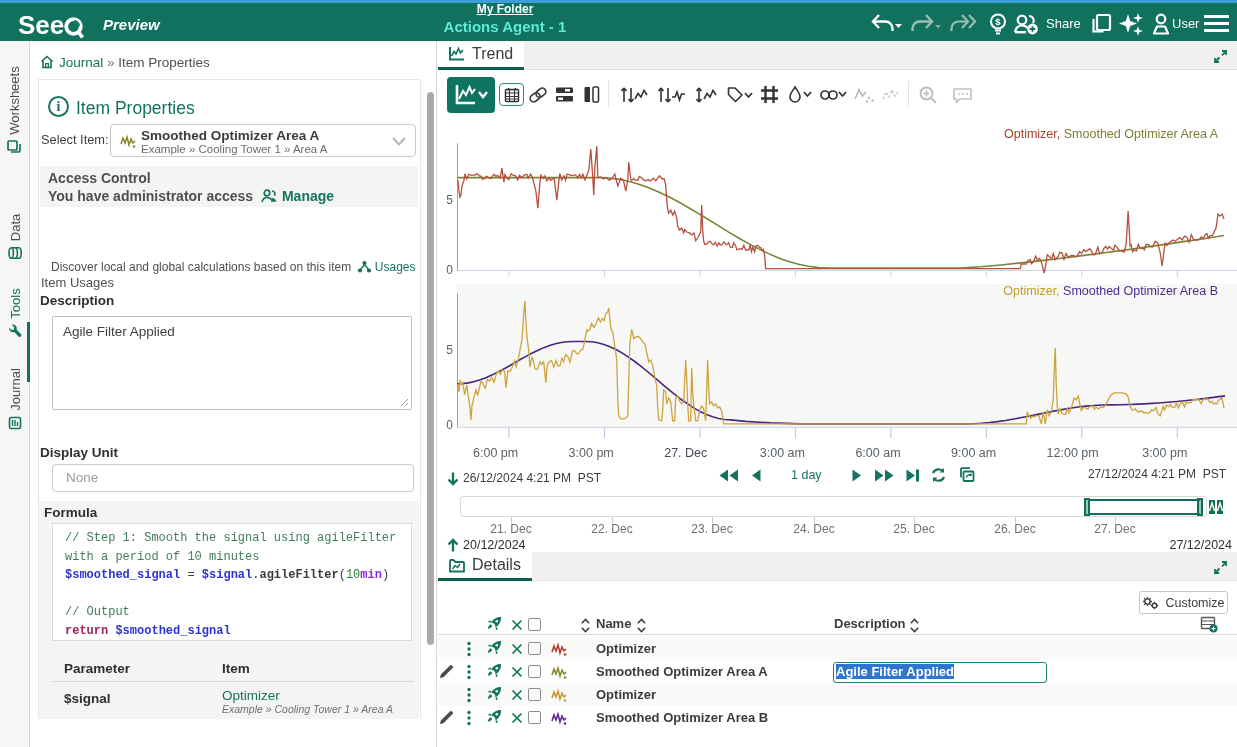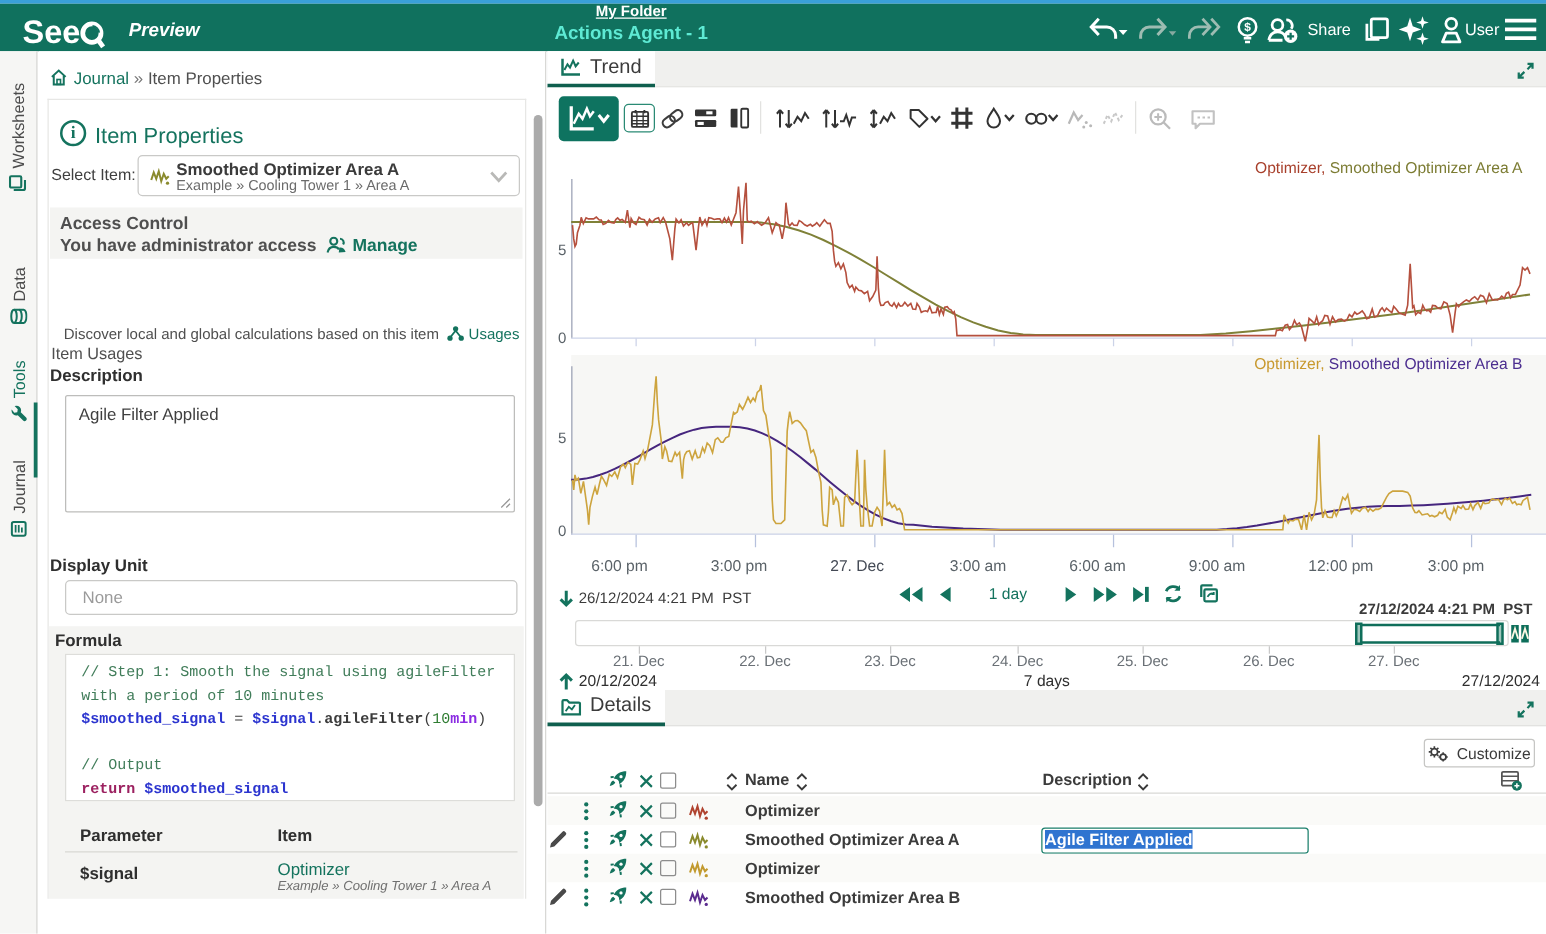--- a/index.html
+++ b/index.html
@@ -71,21 +71,21 @@
 #leg1 { position:absolute; right:19px; top:86px; font-size:12.5px; color:#3b3b3b; }
 #leg2 { position:absolute; right:19px; top:243px; font-size:12.5px; color:#3b3b3b; }
 .ax5a { position:absolute; left:3px; top:152px; width:12px; text-align:right; font-size:12px; color:#5a6268; }
 .ax0a { position:absolute; left:3px; top:222px; width:12px; text-align:right; font-size:12px; color:#5a6268; }
 .ax5b { position:absolute; left:3px; top:302px; width:12px; text-align:right; font-size:12px; color:#5a6268; }
 .ax0b { position:absolute; left:3px; top:377px; width:12px; text-align:right; font-size:12px; color:#5a6268; }
 .xlab { position:absolute; top:405px; width:70px; font-size:12.5px; color:#5a6268; }
 
 
 #daterow { position:absolute; left:0; top:424px; width:799px; height:26px; font-size:12px; color:#3b3b3b; }
-#drright { position:absolute; right:11px; top:15px;font-weight:bold; }
+#drright { position:absolute; right:11px; top:2px; }
 #drmid { position:absolute; left:280px; top:2px; display:flex; align-items:center; gap:10px; }
 #onedy { font-size:12.5px; color:#14735e; margin:0 19px; }
 
 
 #tbar { position:absolute; left:22px; top:455px; width:747px; height:21px; background:#fff; border:1px solid #d9d9d7; border-radius:3px; }
 #tsel { position:absolute; left:646px; top:457px; width:120px; height:18px; }
 #tsel .h { position:absolute; top:0; width:6px; height:18px; background:#0f6e5a; } #tsel .h:after { content:""; position:absolute; left:2px; top:2px; width:2px; height:14px; background:#9fc6bc; }
 #tsel .bar { position:absolute; left:4px; width:112px; height:2px; background:#0f6e5a; }
 .dlab { position:absolute; top:481px; width:60px; text-align:center; font-size:12px; color:#6a7076; }
 #rngrow { position:absolute; left:0; top:495px; width:799px; height:22px; font-size:12.5px; color:#2f2f2f; }
@@ -482,21 +482,20 @@
 <div class="dlab" style="left:244px">23. Dec</div>
 <div class="dlab" style="left:346px">24. Dec</div>
 <div class="dlab" style="left:446px">25. Dec</div>
 <div class="dlab" style="left:547px">26. Dec</div>
 <div class="dlab" style="left:647px">27. Dec</div>
 <div id="rngrow">
   <svg class="abs" style="left:9px;top:2px" width="12" height="15" viewBox="0 0 12 15" fill="none">
           <path d="M6 13.5 V2.5 M1.5 6.5 L6 2 L10.5 6.5" stroke="#14735e" stroke-width="2.4"></path>
         </svg>
   <span class="abs" style="left:25px;top:2px">20/12/2024</span>
-  <span class="abs" style="left:0;top:2px;width:799px;text-align:center">7 days</span>
   <span class="abs" style="right:5px;top:2px">27/12/2024</span>
 </div>
 <div class="tabbar" style="top:511px">
   <div class="tab"><svg width="17" height="15" viewBox="0 0 17 15" fill="none">
             <path d="M2 13.5 V3 a1 1 0 0 1 1 -1 H5.5 L7.5 4 H15 a1 1 0 0 1 1 1 V13.5 Z" stroke="#14735e" stroke-width="1.8"></path>
             <path d="M4.5 11 L7 7.5 L9.5 9.5 L12 6" stroke="#14735e" stroke-width="1.4"></path>
           </svg>Details</div>
   <svg class="abs" style="left:775px;top:8px" width="15" height="15" viewBox="0 0 15 15" fill="none">
           <path d="M9 2 H13 V6 M13 2 L9 6.5" stroke="#14735e" stroke-width="1.8"></path>
           <path d="M6 13 H2 V9 M2 13 L6.5 8.5" stroke="#14735e" stroke-width="1.8"></path>

